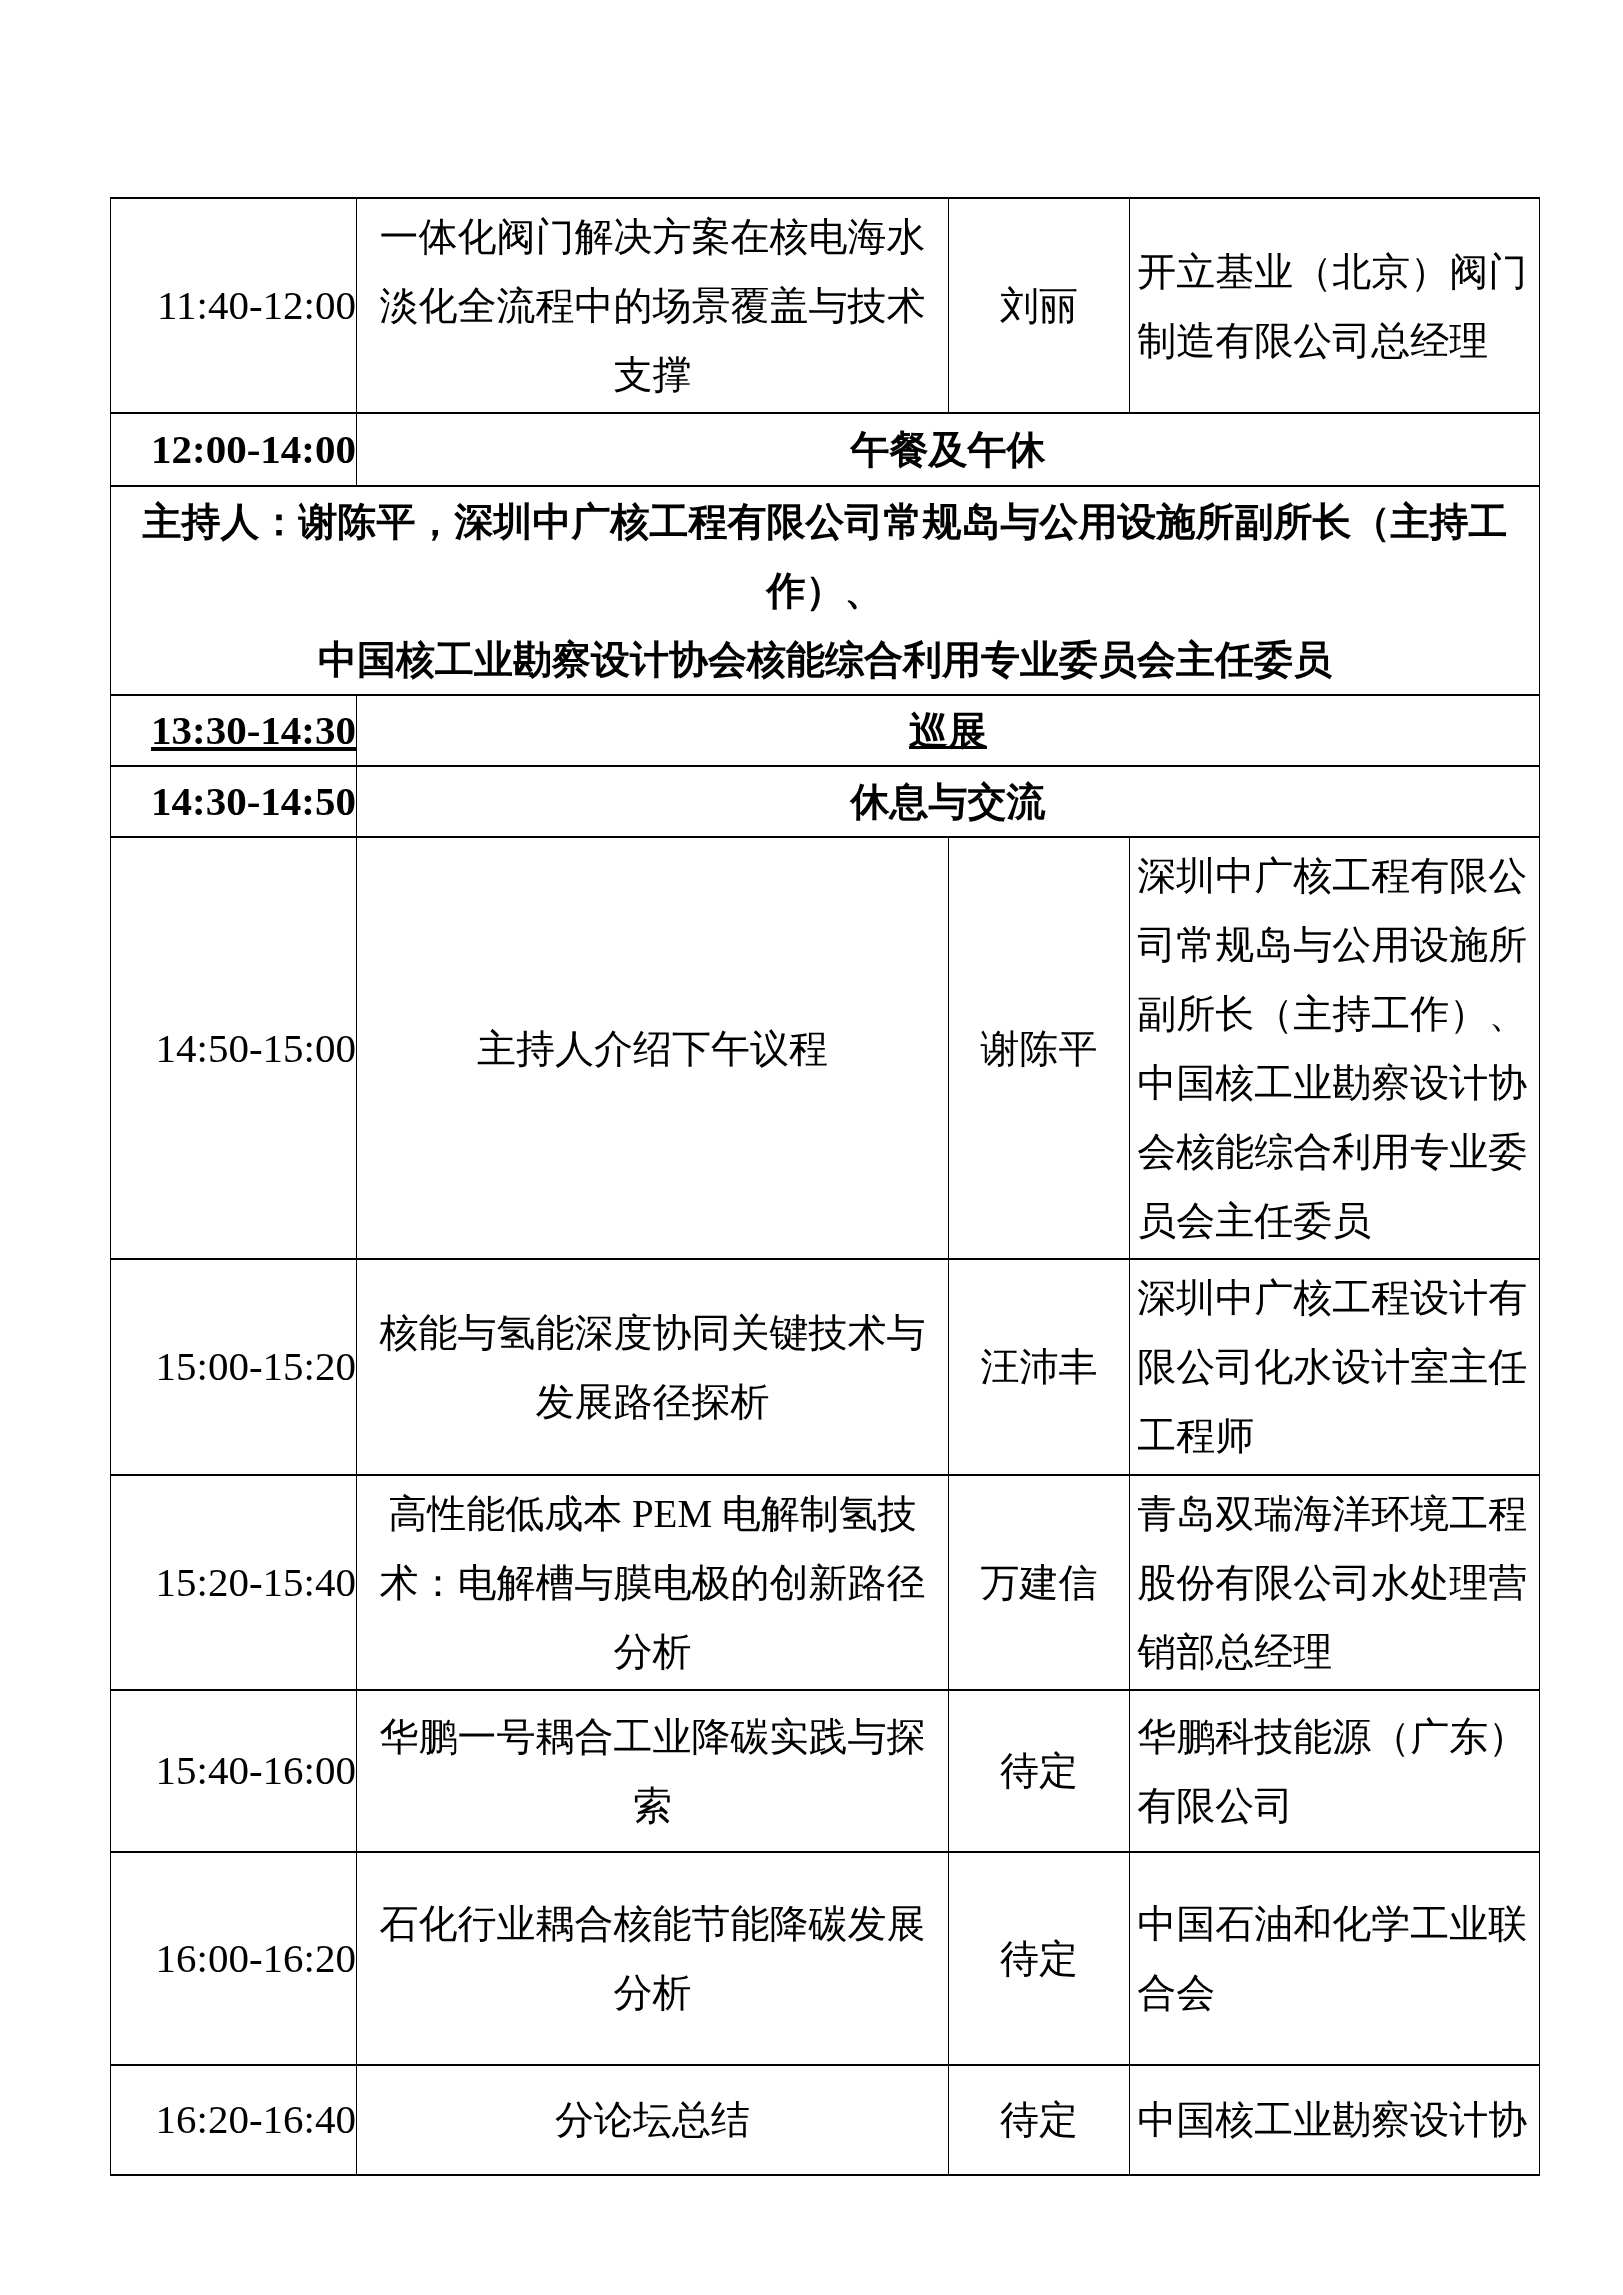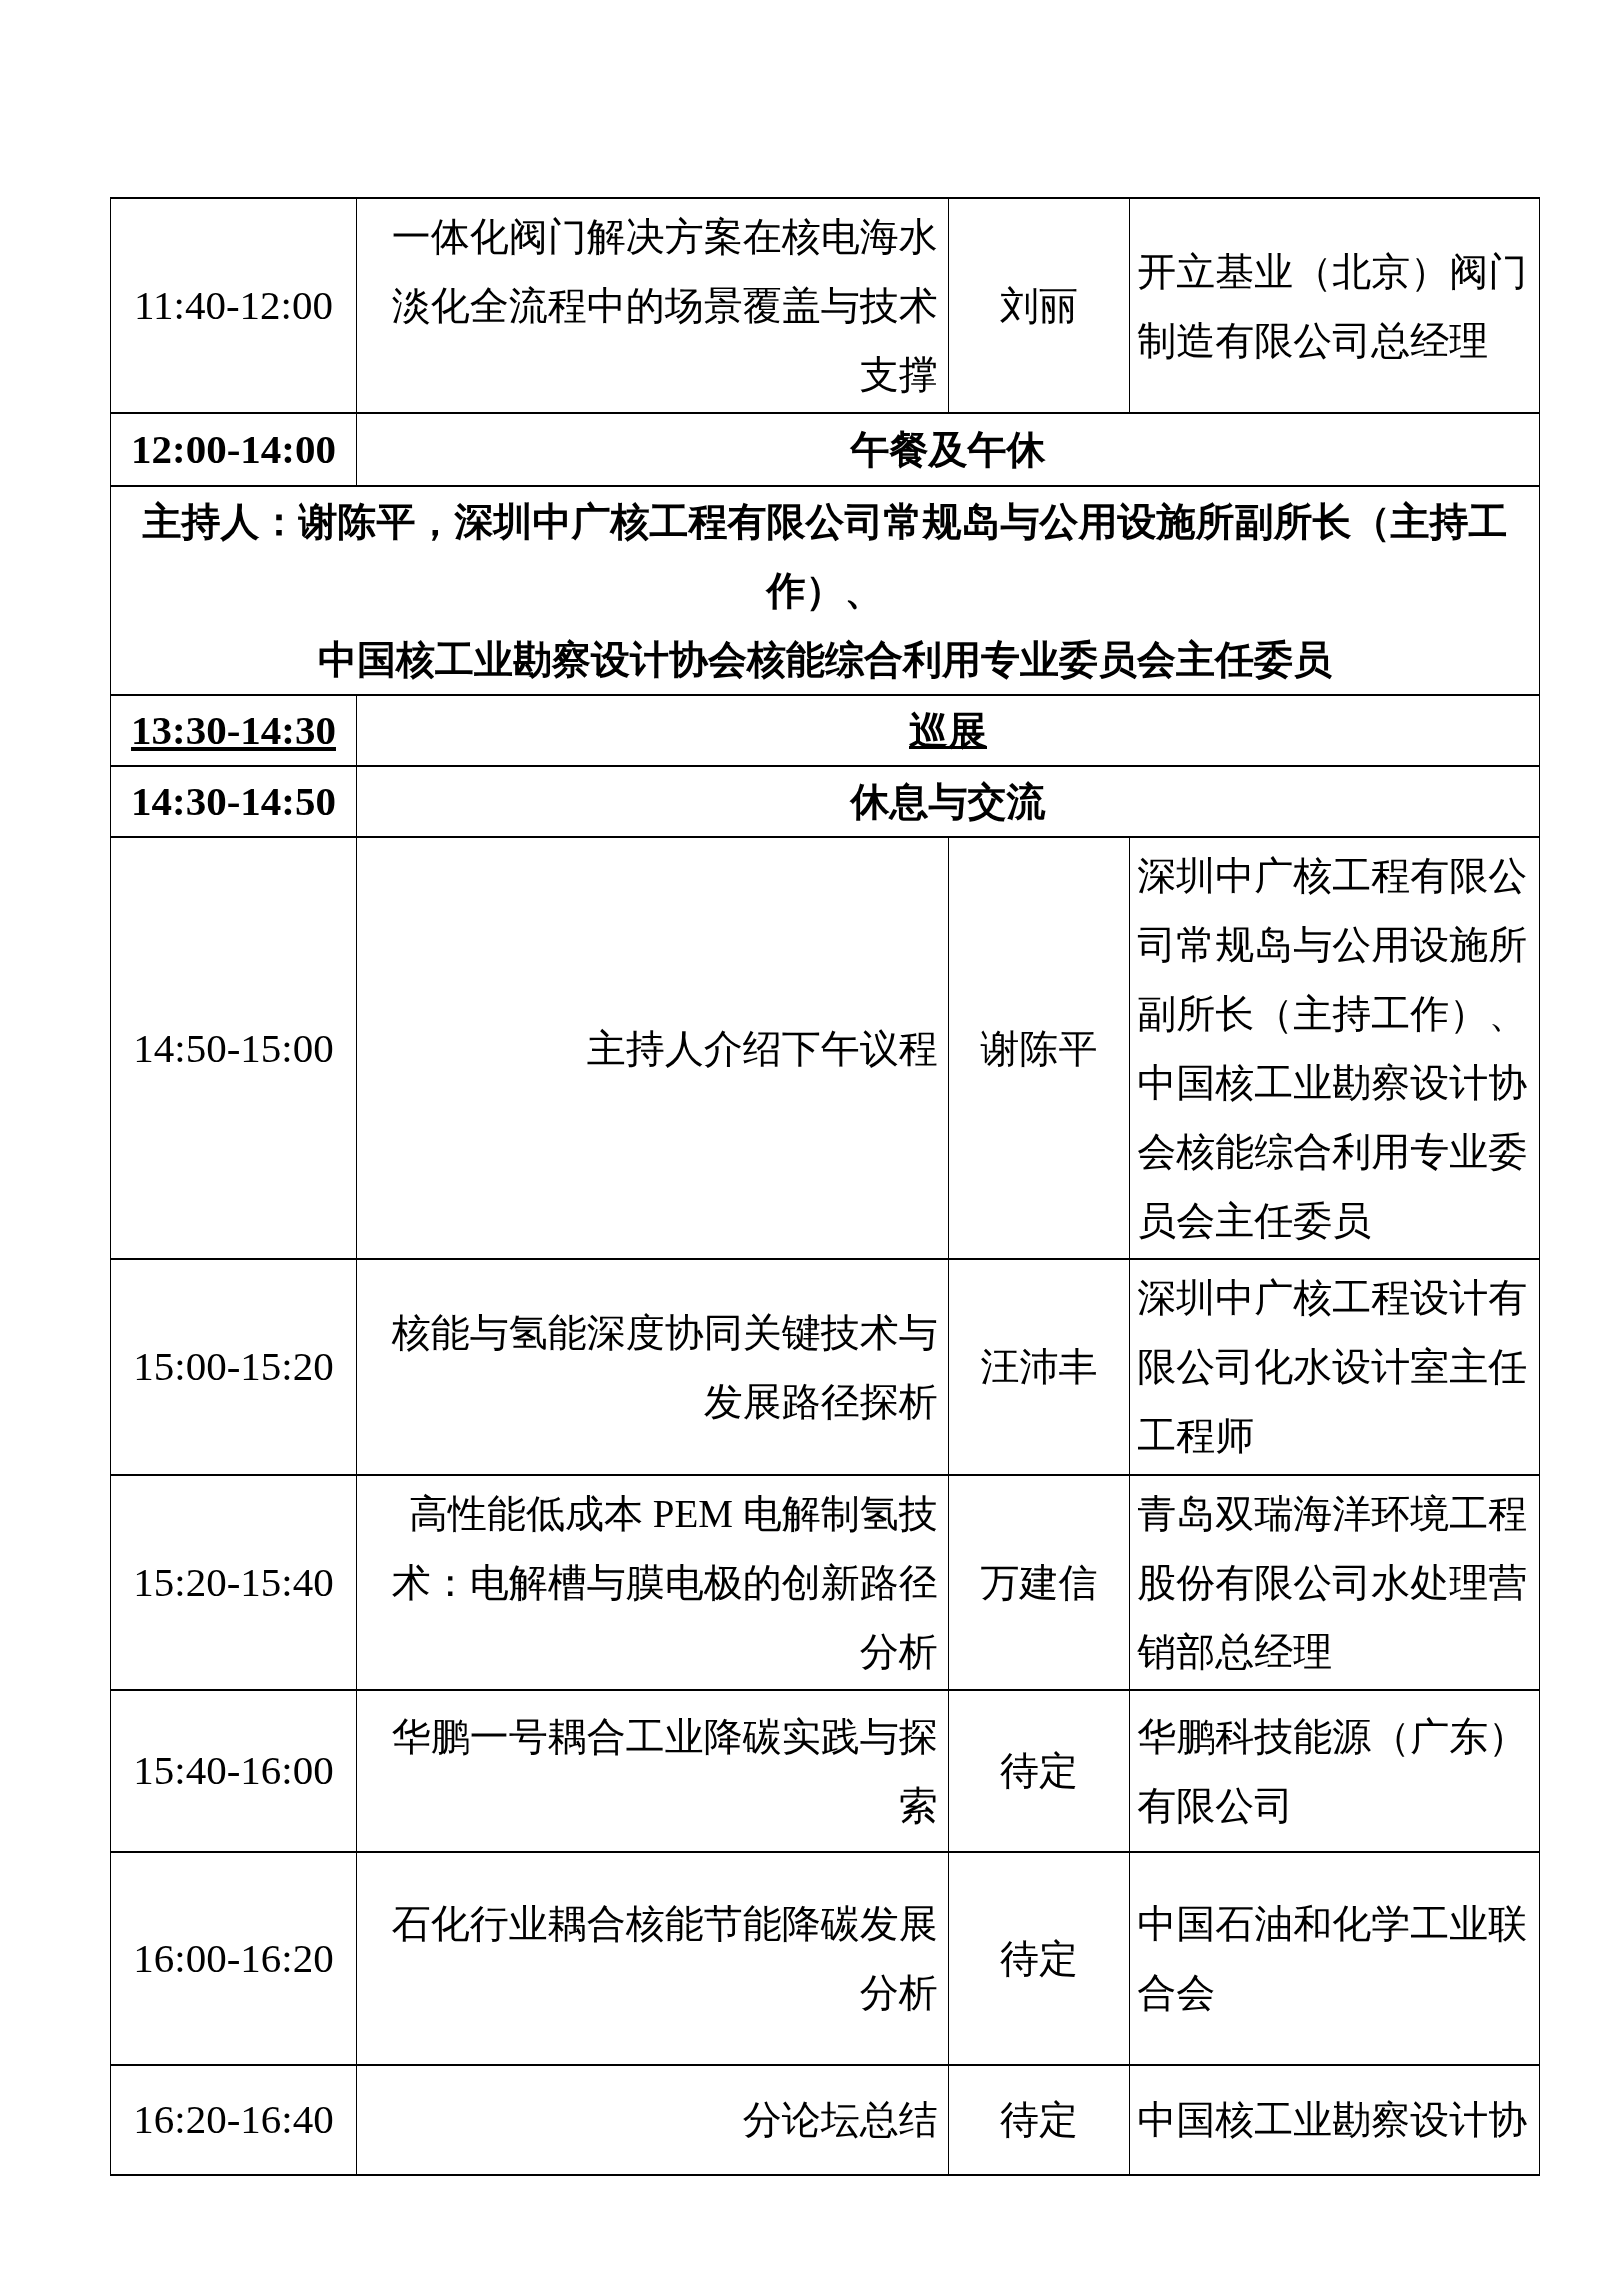--- a/index.html
+++ b/index.html
@@ -34,26 +34,26 @@
     border-top-width: 2.6px;
     border-bottom-width: 2.6px;
     vertical-align: middle;
     font-size: 39px;
     line-height: 69px;
     padding: 0;
     box-sizing: border-box;
     font-family: "Liberation Serif", serif;
   }
   td.time {
-    text-align: center;
+    text-align: right;
     font-size: 41px;
     white-space: nowrap;
   }
   td.topic {
-    text-align: right;
+    text-align: center;
     padding: 3.1px 10.2px;
   }
   td.speaker {
     text-align: center;
     border-radius: 22px;
   }
   td.affil {
     text-align: left;
     padding: 3.1px 7.2px;
   }

